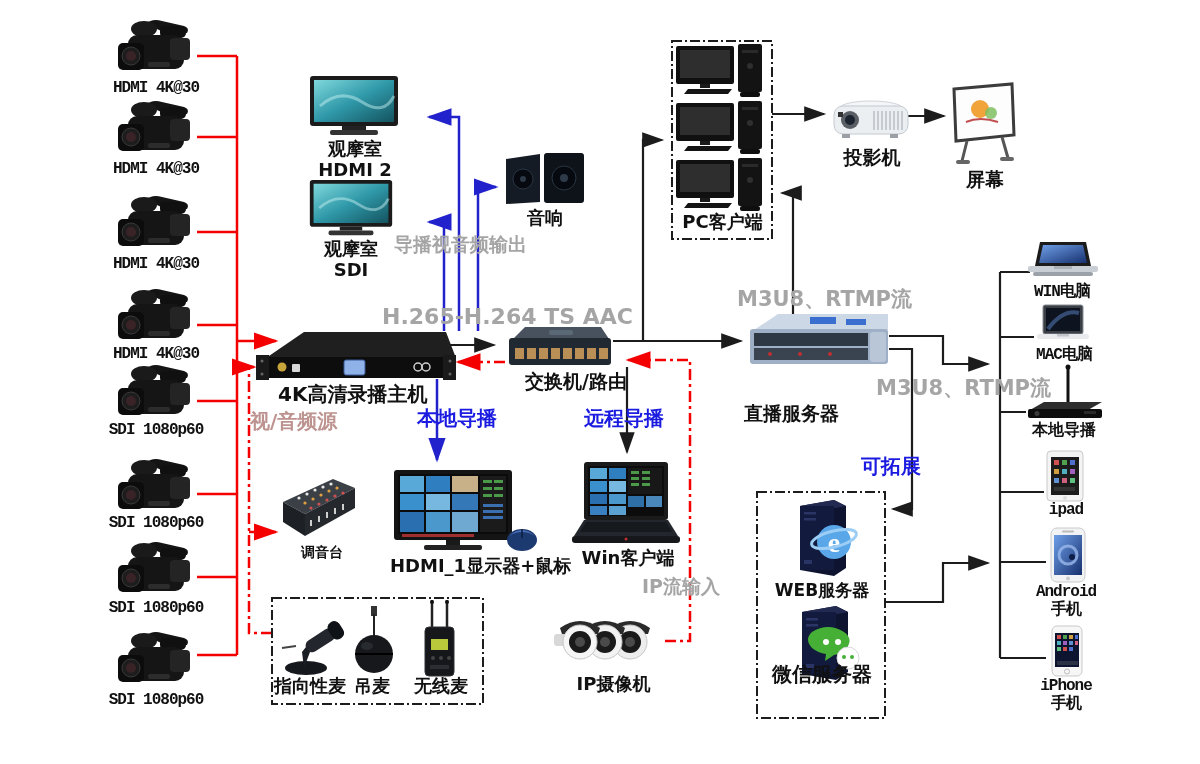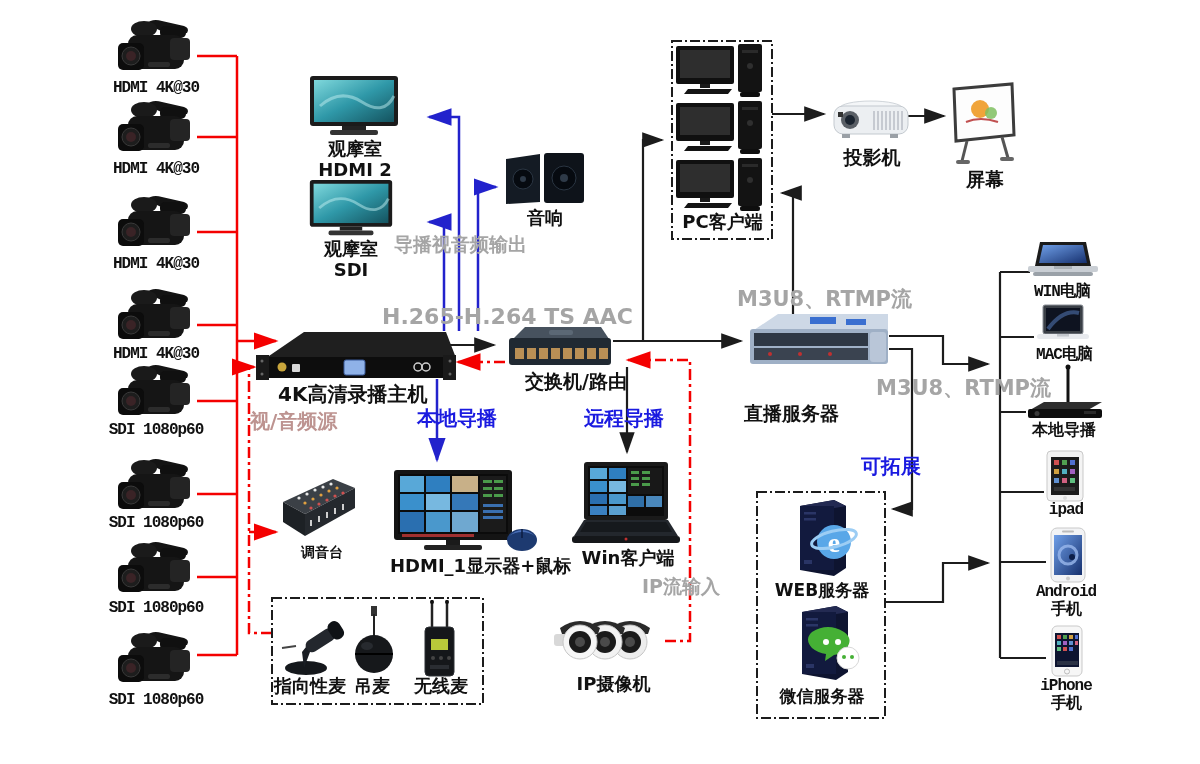--- a/index.html
+++ b/index.html
@@ -550,21 +550,21 @@
         <rect x="16" y="22" width="12" height="2.5" fill="#2a3566"></rect>
         <rect x="16" y="62" width="8" height="4" fill="#2a3566"></rect>
         <path d="M22,30 q16,-10 32,0 q10,7 2,17 q-4,5 -12,6 l-9,6 1,-7 q-8,-1 -14,-6 q-8,-9 0,-16z" fill="#45b035"></path>
         <circle cx="36" cy="40" r="3" fill="#fff"></circle>
         <circle cx="48" cy="40" r="3" fill="#fff"></circle>
         <circle cx="58" cy="56" r="11" fill="#fff" stroke="#d8d8d8"></circle>
         <circle cx="54" cy="55" r="2" fill="#45b035"></circle>
         <circle cx="62" cy="55" r="2" fill="#45b035"></circle>
       </svg>
   </div>
-  <div class="lbl ctr" style="left:768px;top:687px;width:108px;font-size:17px;">微信服务器</div>
+  <div class="lbl ctr" style="left:768px;top:663px;width:108px;font-size:20px;">微信服务器</div>
 
   <div class="dev" style="left:1026px;top:240px;">
     <svg width="74" height="44" viewBox="0 0 74 44">
         <polygon points="14,2 60,2 65,26 9,26" fill="#1b1b1b"></polygon>
         <polygon points="17,5 57,5 61,23 13,23" fill="url(#g-blue)"></polygon>
         <rect x="2" y="26" width="70" height="6" rx="2" fill="#c9ced4"></rect>
         <rect x="7" y="32" width="60" height="4" rx="2" fill="#9aa1a8"></rect>
         <rect x="28" y="26" width="18" height="3" fill="#aab0b6"></rect>
       </svg>
   </div>

